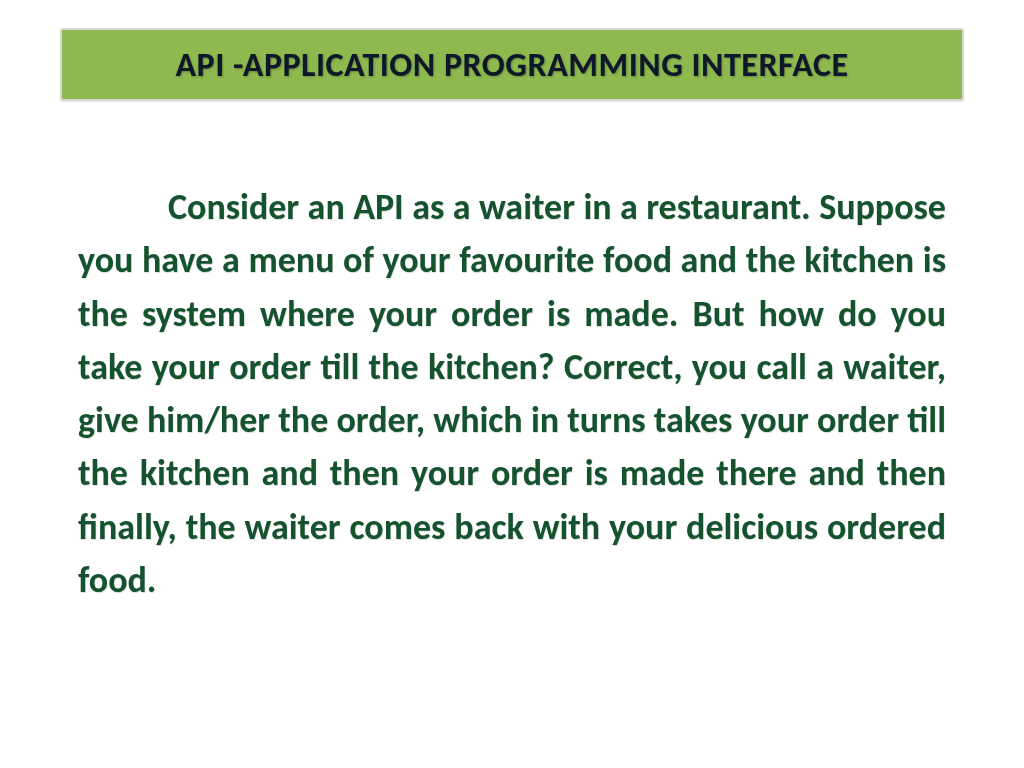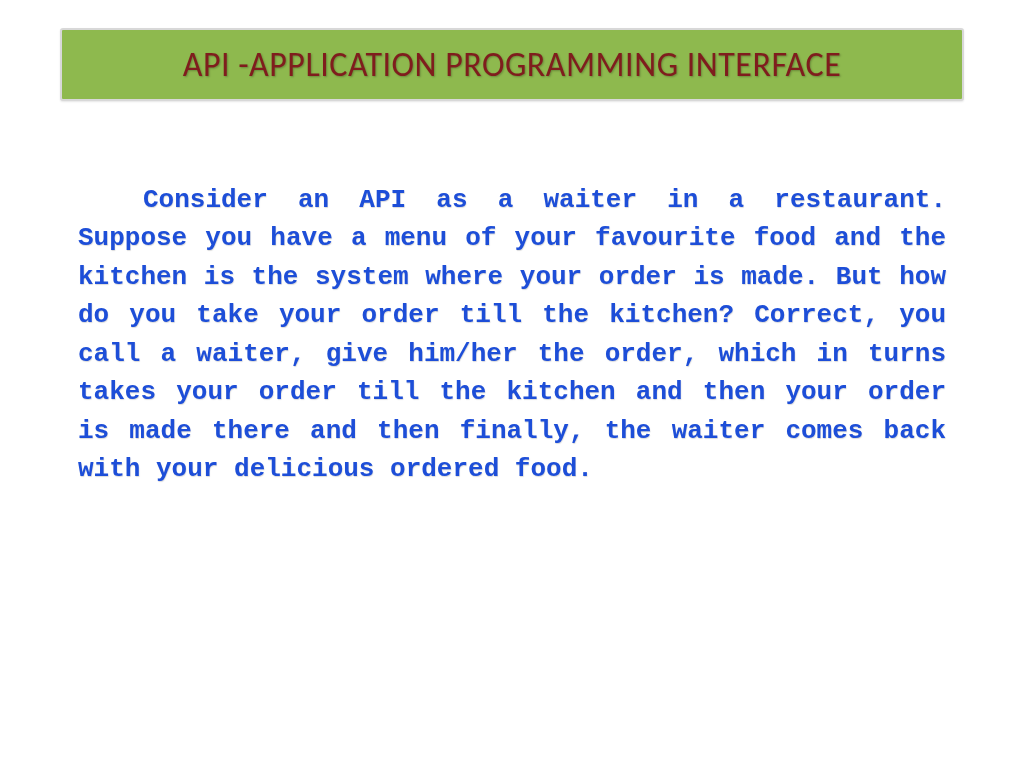--- a/index.html
+++ b/index.html
@@ -22,38 +22,37 @@
     .title-banner {
       background: #8eb94e;
       border: 2px solid #d8d8d8;
       border-radius: 3px;
       padding: 14px 20px;
       text-align: center;
       margin-bottom: 80px;
       box-shadow: 0 1px 2px rgba(0,0,0,0.1);
     }
     .title-text {
-      color: #7f1d1d;
+      color: #0f172a;
       font-size: 34px;
-      font-weight: normal;
+      font-weight: bold;
       letter-spacing: 0.5px;
       text-shadow: 1px 1px 2px rgba(0,0,0,0.25);
     }
     .body-content {
       padding: 0 18px;
     }
     .body-text {
-      font-size: 26px;
+      font-size: 36px;
       font-weight: bold;
-      color: #1d4ed8;
+      color: #14532d;
       line-height: 1.48;
       text-align: justify;
       text-indent: 2.5em;
       text-shadow: 0.5px 0.5px 1px rgba(0,0,0,0.15);
-      font-family: Liberation Mono, monospace;
     }
   </style>
 </head>
 <body>
 
 <div class="slide-container">
   <div class="title-banner">
     <div class="title-text">API  -APPLICATION PROGRAMMING INTERFACE</div>
   </div>
   <div class="body-content">

